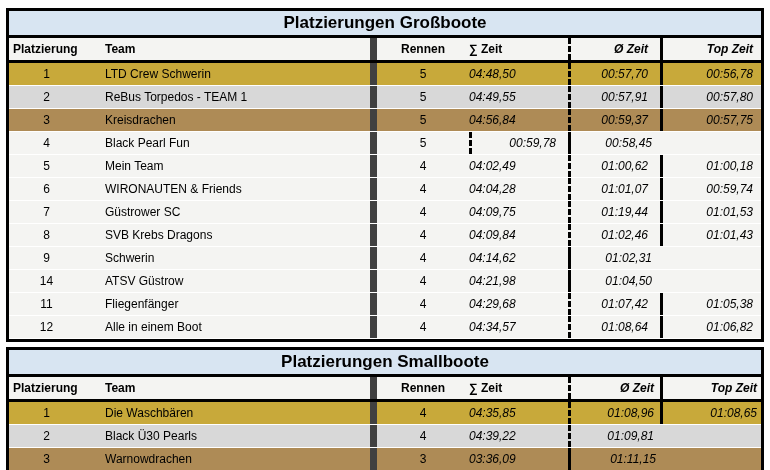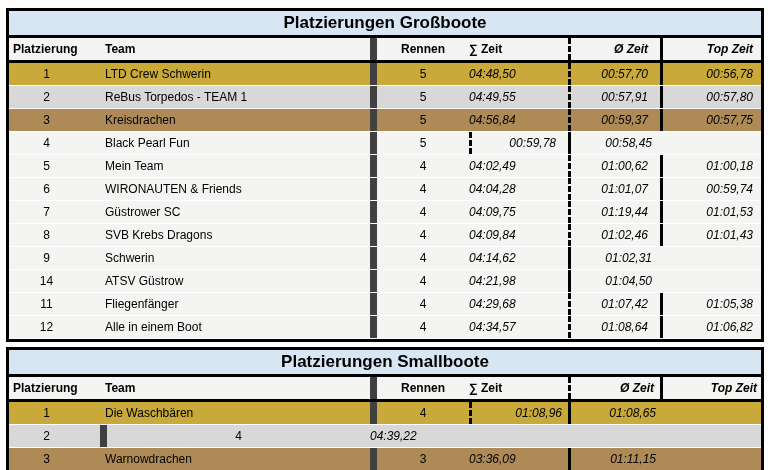--- a/index.html
+++ b/index.html
@@ -169,27 +169,30 @@
     <div class="cell col-rennen">Rennen</div>
     <div class="cell col-sum">∑ Zeit</div>
     <div class="cell col-avg">Ø Zeit</div>
     <div class="cell col-top">Top Zeit</div>
   </div>
   <div>
       <div class="grid-row trow gold">
         <div class="cell col-platz">1</div>
         <div class="cell col-team">Die Waschbären</div>
         <div class="cell col-rennen">4</div>
+        <div class="cell col-sum">04:35,85</div>
         <div class="cell col-avg">01:08,96</div>
         <div class="cell col-top">01:08,65</div>
       </div>
       <div class="grid-row trow silver">
         <div class="cell col-platz">2</div>
+        <div class="cell col-team">Black Ü30 Pearls</div>
         <div class="cell col-rennen">4</div>
         <div class="cell col-sum">04:39,22</div>
+        <div class="cell col-avg">01:09,81</div>
       </div>
       <div class="grid-row trow bronze">
         <div class="cell col-platz">3</div>
         <div class="cell col-team">Warnowdrachen</div>
         <div class="cell col-rennen">3</div>
         <div class="cell col-sum">03:36,09</div>
         <div class="cell col-top">01:11,15</div>
       </div>
     </div>
 </div>

